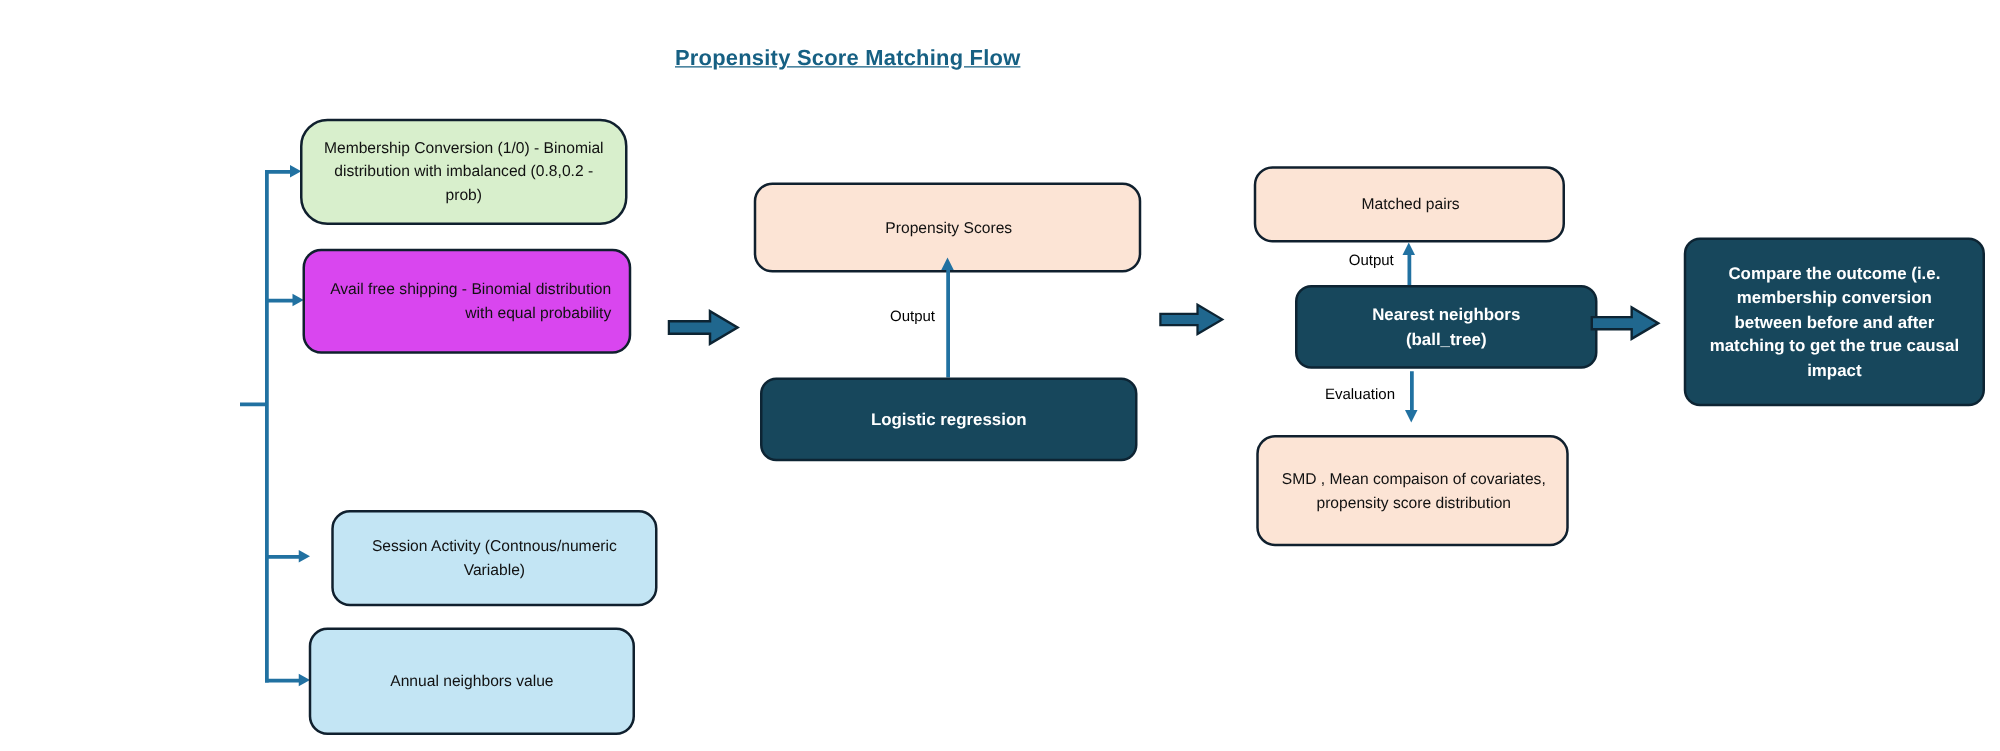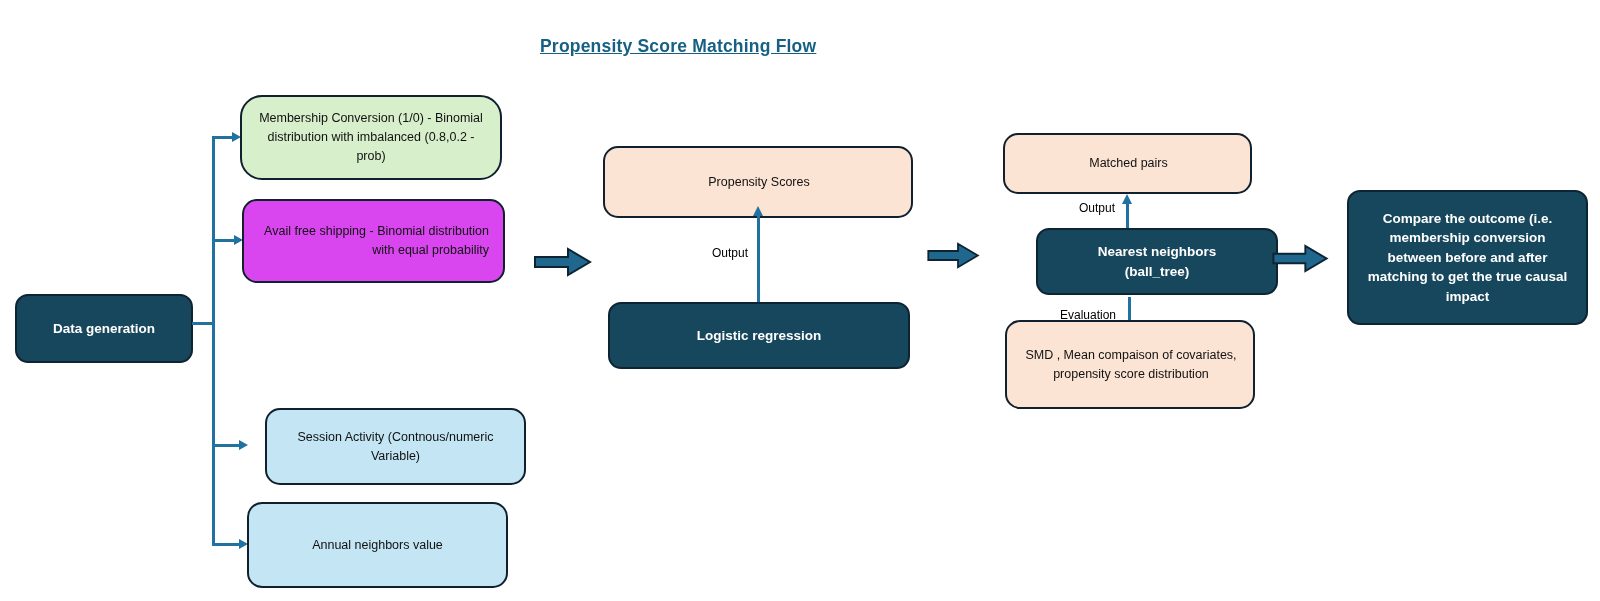--- a/index.html
+++ b/index.html
@@ -39,21 +39,20 @@
   .block-arrow{position:absolute;}
   .nn-line{display:block;}
 </style>
 </head>
 <body>
 
 <div class="canvas">
 
   <div class="title">Propensity Score Matching Flow</div>
 
-  <div class="node dark" style="left:15px;top:294px;width:178px;height:69px;">Data generation</div>
 
   <div class="hline" style="left:192px;top:322px;width:22px;height:3px;"></div>
 
   <div class="vline" style="left:212px;top:136px;width:3px;height:410px;"></div>
 
   <div class="hline" style="left:212px;top:136px;width:21px;height:3px;"></div>
   <div class="arrow-right" style="left:232px;top:132px;"></div>
 
   <div class="hline" style="left:212px;top:239px;width:23px;height:3px;"></div>
   <div class="arrow-right" style="left:234px;top:235px;"></div>
@@ -92,21 +91,21 @@
     <div>
       <span class="nn-line">Nearest neighbors</span>
       <span class="nn-line">(ball_tree)</span>
     </div>
   </div>
 
   <div class="edge-label" style="left:1040px;top:308px;width:76px;">Evaluation</div>
   <div class="vline" style="left:1128px;top:297px;width:3px;height:31px;"></div>
   <div class="arrow-down" style="left:1124px;top:328px;"></div>
 
-  <div class="node peach" style="left:1005px;top:320px;width:250px;height:89px;">SMD , Mean compaison of covariates, propensity score distribution</div>
+  <div class="node peach" style="left:1005px;top:348px;width:250px;height:89px;">SMD , Mean compaison of covariates, propensity score distribution</div>
 
   <svg class="block-arrow" style="left:1272px;top:244px;" width="57" height="29" viewBox="0 0 58 30">
     <polygon points="1,10 34,10 34,2 56,15 34,28 34,20 1,20" fill="#20678e" stroke="#0d2433" stroke-width="2"></polygon>
   </svg>
 
   <div class="node dark" style="left:1347px;top:190px;width:241px;height:135px;padding:6px 16px;">Compare the outcome (i.e. membership conversion between before and after matching to get the true causal impact</div>
 
 </div>
 
 </body></html>

